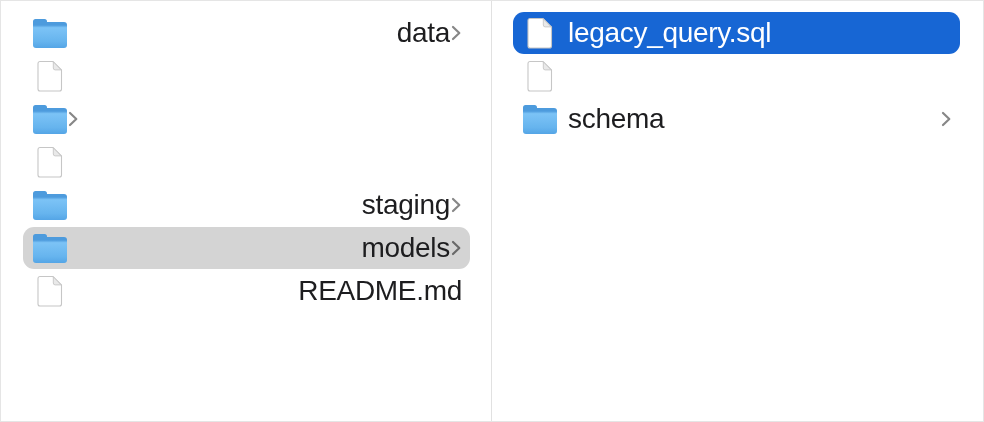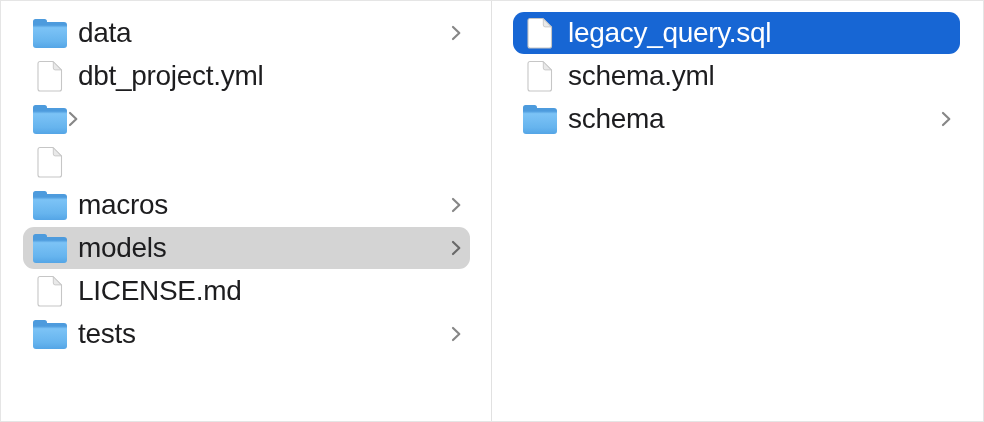--- a/index.html
+++ b/index.html
@@ -21,21 +21,21 @@
   .divider { flex: 0 0 1px; background: var(--divider, #e1e1e1); }
 
   .row {
     height: 42px;
     border-radius: 11px;
     display: flex;
     align-items: center;
     padding: 0 8px 0 10px;
     cursor: default;
   }
-  .column.left  .row { margin: 1px 21px 1px 22px; }
+  .column.left  .row { margin: 1px 21px 1px 22px; text-align: right; }
   .column.right .row { margin: 1px 23px 1px 21px; }
 
   .row.sel-blue { background: var(--selection-blue, #1766d4); }
   .row.sel-gray { background: var(--selection-gray, #d4d4d4); }
 
   .icon-slot {
     flex: 0 0 34px;
     display: flex; align-items: center; justify-content: center;
     height: 42px;
   }
@@ -93,21 +93,20 @@
           </svg>
         </span>
   </div>
       <div class="row">
     <span class="icon-slot">
           <svg class="icon-file" width="26" height="32" viewBox="0 0 26 32">
             <path d="M3 1.5 h13 L24.5 10 V29 a2 2 0 0 1 -2 2 H3 a2 2 0 0 1 -2 -2 V3.5 a2 2 0 0 1 2 -2 Z" fill="#ffffff" stroke="#c6c6c6" stroke-width="1.1"></path>
             <path d="M16.3 1.8 V8 a1.9 1.9 0 0 0 1.9 1.9 h6 Z" fill="#e9e9e9" stroke="#c6c6c6" stroke-width="0.9"></path>
           </svg>
         </span>
-    <span class="label">dbt_project.yml</span>
 
   </div>
       <div class="row">
     <span class="icon-slot">
           <span class="icon-folder"></span>
         </span>
     <span class="chevron">
           <svg width="12" height="20" viewBox="0 0 12 20">
             <path d="M3 4 L9.3 10 L3 16" fill="none" stroke="currentColor" stroke-width="2.2" stroke-linecap="round" stroke-linejoin="round"></path>
           </svg>
@@ -119,21 +118,21 @@
             <path d="M3 1.5 h13 L24.5 10 V29 a2 2 0 0 1 -2 2 H3 a2 2 0 0 1 -2 -2 V3.5 a2 2 0 0 1 2 -2 Z" fill="#ffffff" stroke="#c6c6c6" stroke-width="1.1"></path>
             <path d="M16.3 1.8 V8 a1.9 1.9 0 0 0 1.9 1.9 h6 Z" fill="#e9e9e9" stroke="#c6c6c6" stroke-width="0.9"></path>
           </svg>
         </span>
 
   </div>
       <div class="row">
     <span class="icon-slot">
           <span class="icon-folder"></span>
         </span>
-    <span class="label">macros</span>
+    <span class="label">staging</span>
     <span class="chevron">
           <svg width="12" height="20" viewBox="0 0 12 20">
             <path d="M3 4 L9.3 10 L3 16" fill="none" stroke="currentColor" stroke-width="2.2" stroke-linecap="round" stroke-linejoin="round"></path>
           </svg>
         </span>
   </div>
       <div class="row sel-gray">
     <span class="icon-slot">
           <span class="icon-folder"></span>
         </span>
@@ -144,33 +143,22 @@
           </svg>
         </span>
   </div>
       <div class="row">
     <span class="icon-slot">
           <svg class="icon-file" width="26" height="32" viewBox="0 0 26 32">
             <path d="M3 1.5 h13 L24.5 10 V29 a2 2 0 0 1 -2 2 H3 a2 2 0 0 1 -2 -2 V3.5 a2 2 0 0 1 2 -2 Z" fill="#ffffff" stroke="#c6c6c6" stroke-width="1.1"></path>
             <path d="M16.3 1.8 V8 a1.9 1.9 0 0 0 1.9 1.9 h6 Z" fill="#e9e9e9" stroke="#c6c6c6" stroke-width="0.9"></path>
           </svg>
         </span>
-    <span class="label">LICENSE.md</span>
+    <span class="label">README.md</span>
 
-  </div>
-      <div class="row">
-    <span class="icon-slot">
-          <span class="icon-folder"></span>
-        </span>
-    <span class="label">tests</span>
-    <span class="chevron">
-          <svg width="12" height="20" viewBox="0 0 12 20">
-            <path d="M3 4 L9.3 10 L3 16" fill="none" stroke="currentColor" stroke-width="2.2" stroke-linecap="round" stroke-linejoin="round"></path>
-          </svg>
-        </span>
   </div>
     </div>
   <div class="divider"></div>
   <div class="column right" id="col-1">
       <div class="row sel-blue">
     <span class="icon-slot">
           <svg class="icon-file" width="26" height="32" viewBox="0 0 26 32">
             <path d="M3 1.5 h13 L24.5 10 V29 a2 2 0 0 1 -2 2 H3 a2 2 0 0 1 -2 -2 V3.5 a2 2 0 0 1 2 -2 Z" fill="#ffffff" stroke="#c6c6c6" stroke-width="1.1"></path>
             <path d="M16.3 1.8 V8 a1.9 1.9 0 0 0 1.9 1.9 h6 Z" fill="#e9e9e9" stroke="#c6c6c6" stroke-width="0.9"></path>
           </svg>
@@ -178,21 +166,20 @@
     <span class="label">legacy_query.sql</span>
 
   </div>
       <div class="row">
     <span class="icon-slot">
           <svg class="icon-file" width="26" height="32" viewBox="0 0 26 32">
             <path d="M3 1.5 h13 L24.5 10 V29 a2 2 0 0 1 -2 2 H3 a2 2 0 0 1 -2 -2 V3.5 a2 2 0 0 1 2 -2 Z" fill="#ffffff" stroke="#c6c6c6" stroke-width="1.1"></path>
             <path d="M16.3 1.8 V8 a1.9 1.9 0 0 0 1.9 1.9 h6 Z" fill="#e9e9e9" stroke="#c6c6c6" stroke-width="0.9"></path>
           </svg>
         </span>
-    <span class="label">schema.yml</span>
 
   </div>
       <div class="row">
     <span class="icon-slot">
           <span class="icon-folder"></span>
         </span>
     <span class="label">schema</span>
     <span class="chevron">
           <svg width="12" height="20" viewBox="0 0 12 20">
             <path d="M3 4 L9.3 10 L3 16" fill="none" stroke="currentColor" stroke-width="2.2" stroke-linecap="round" stroke-linejoin="round"></path>

